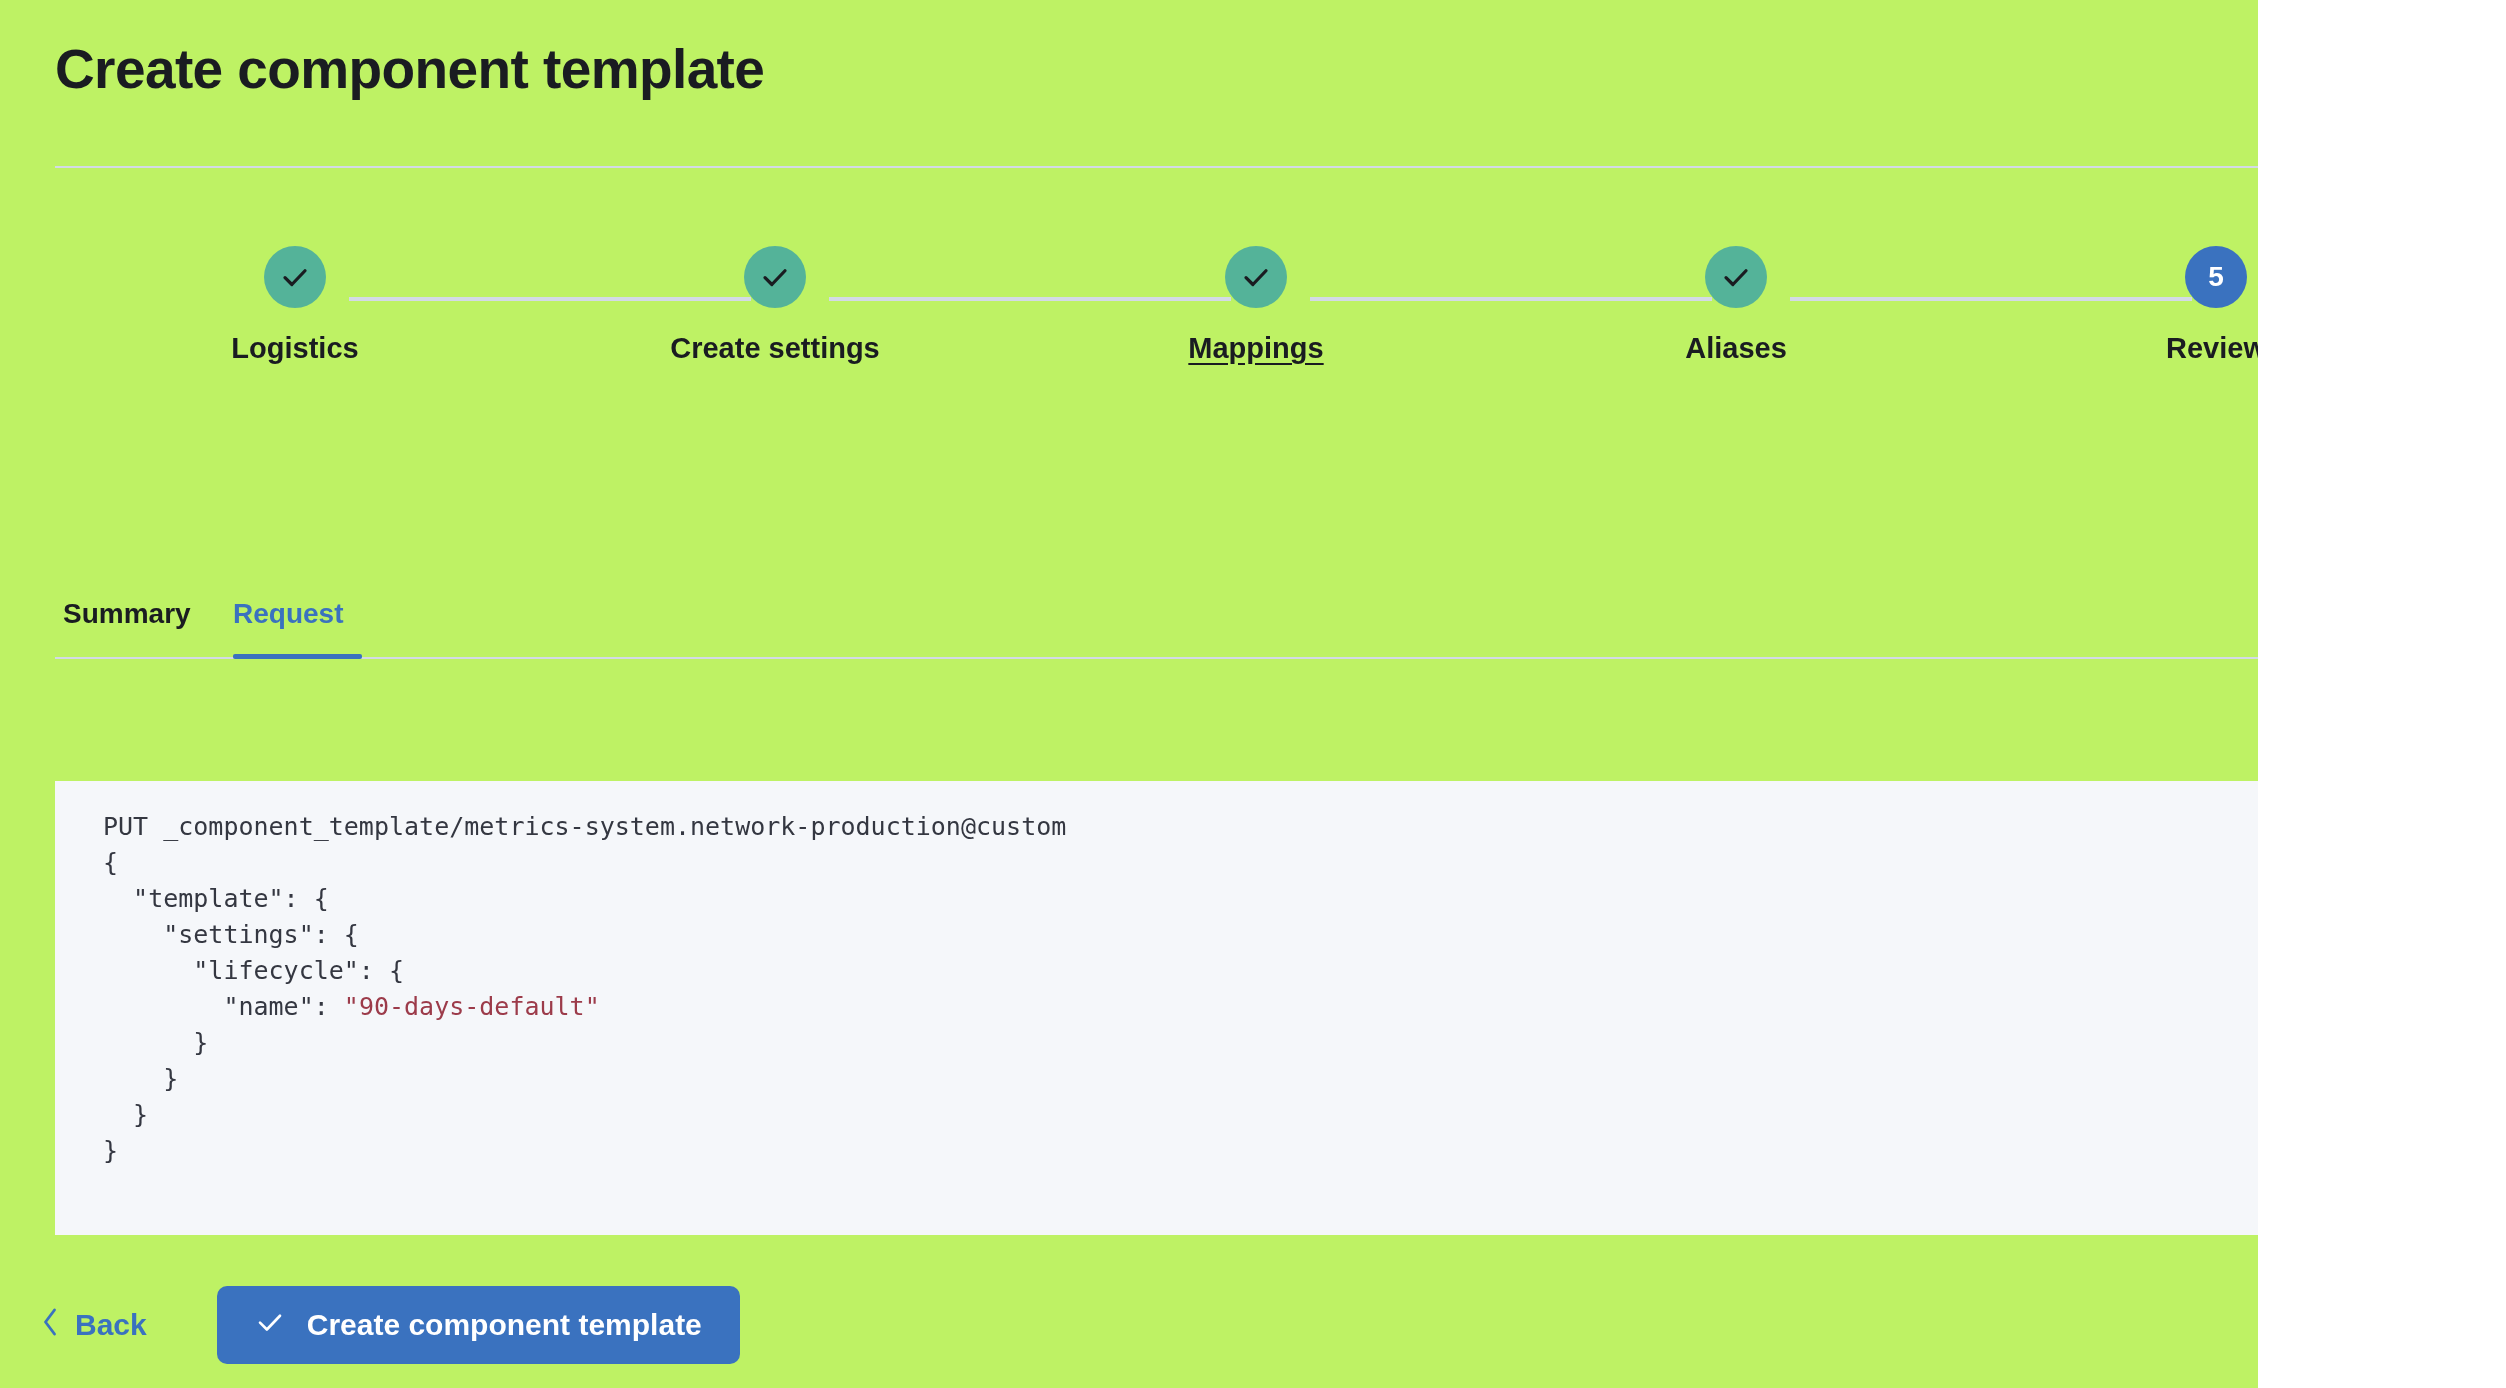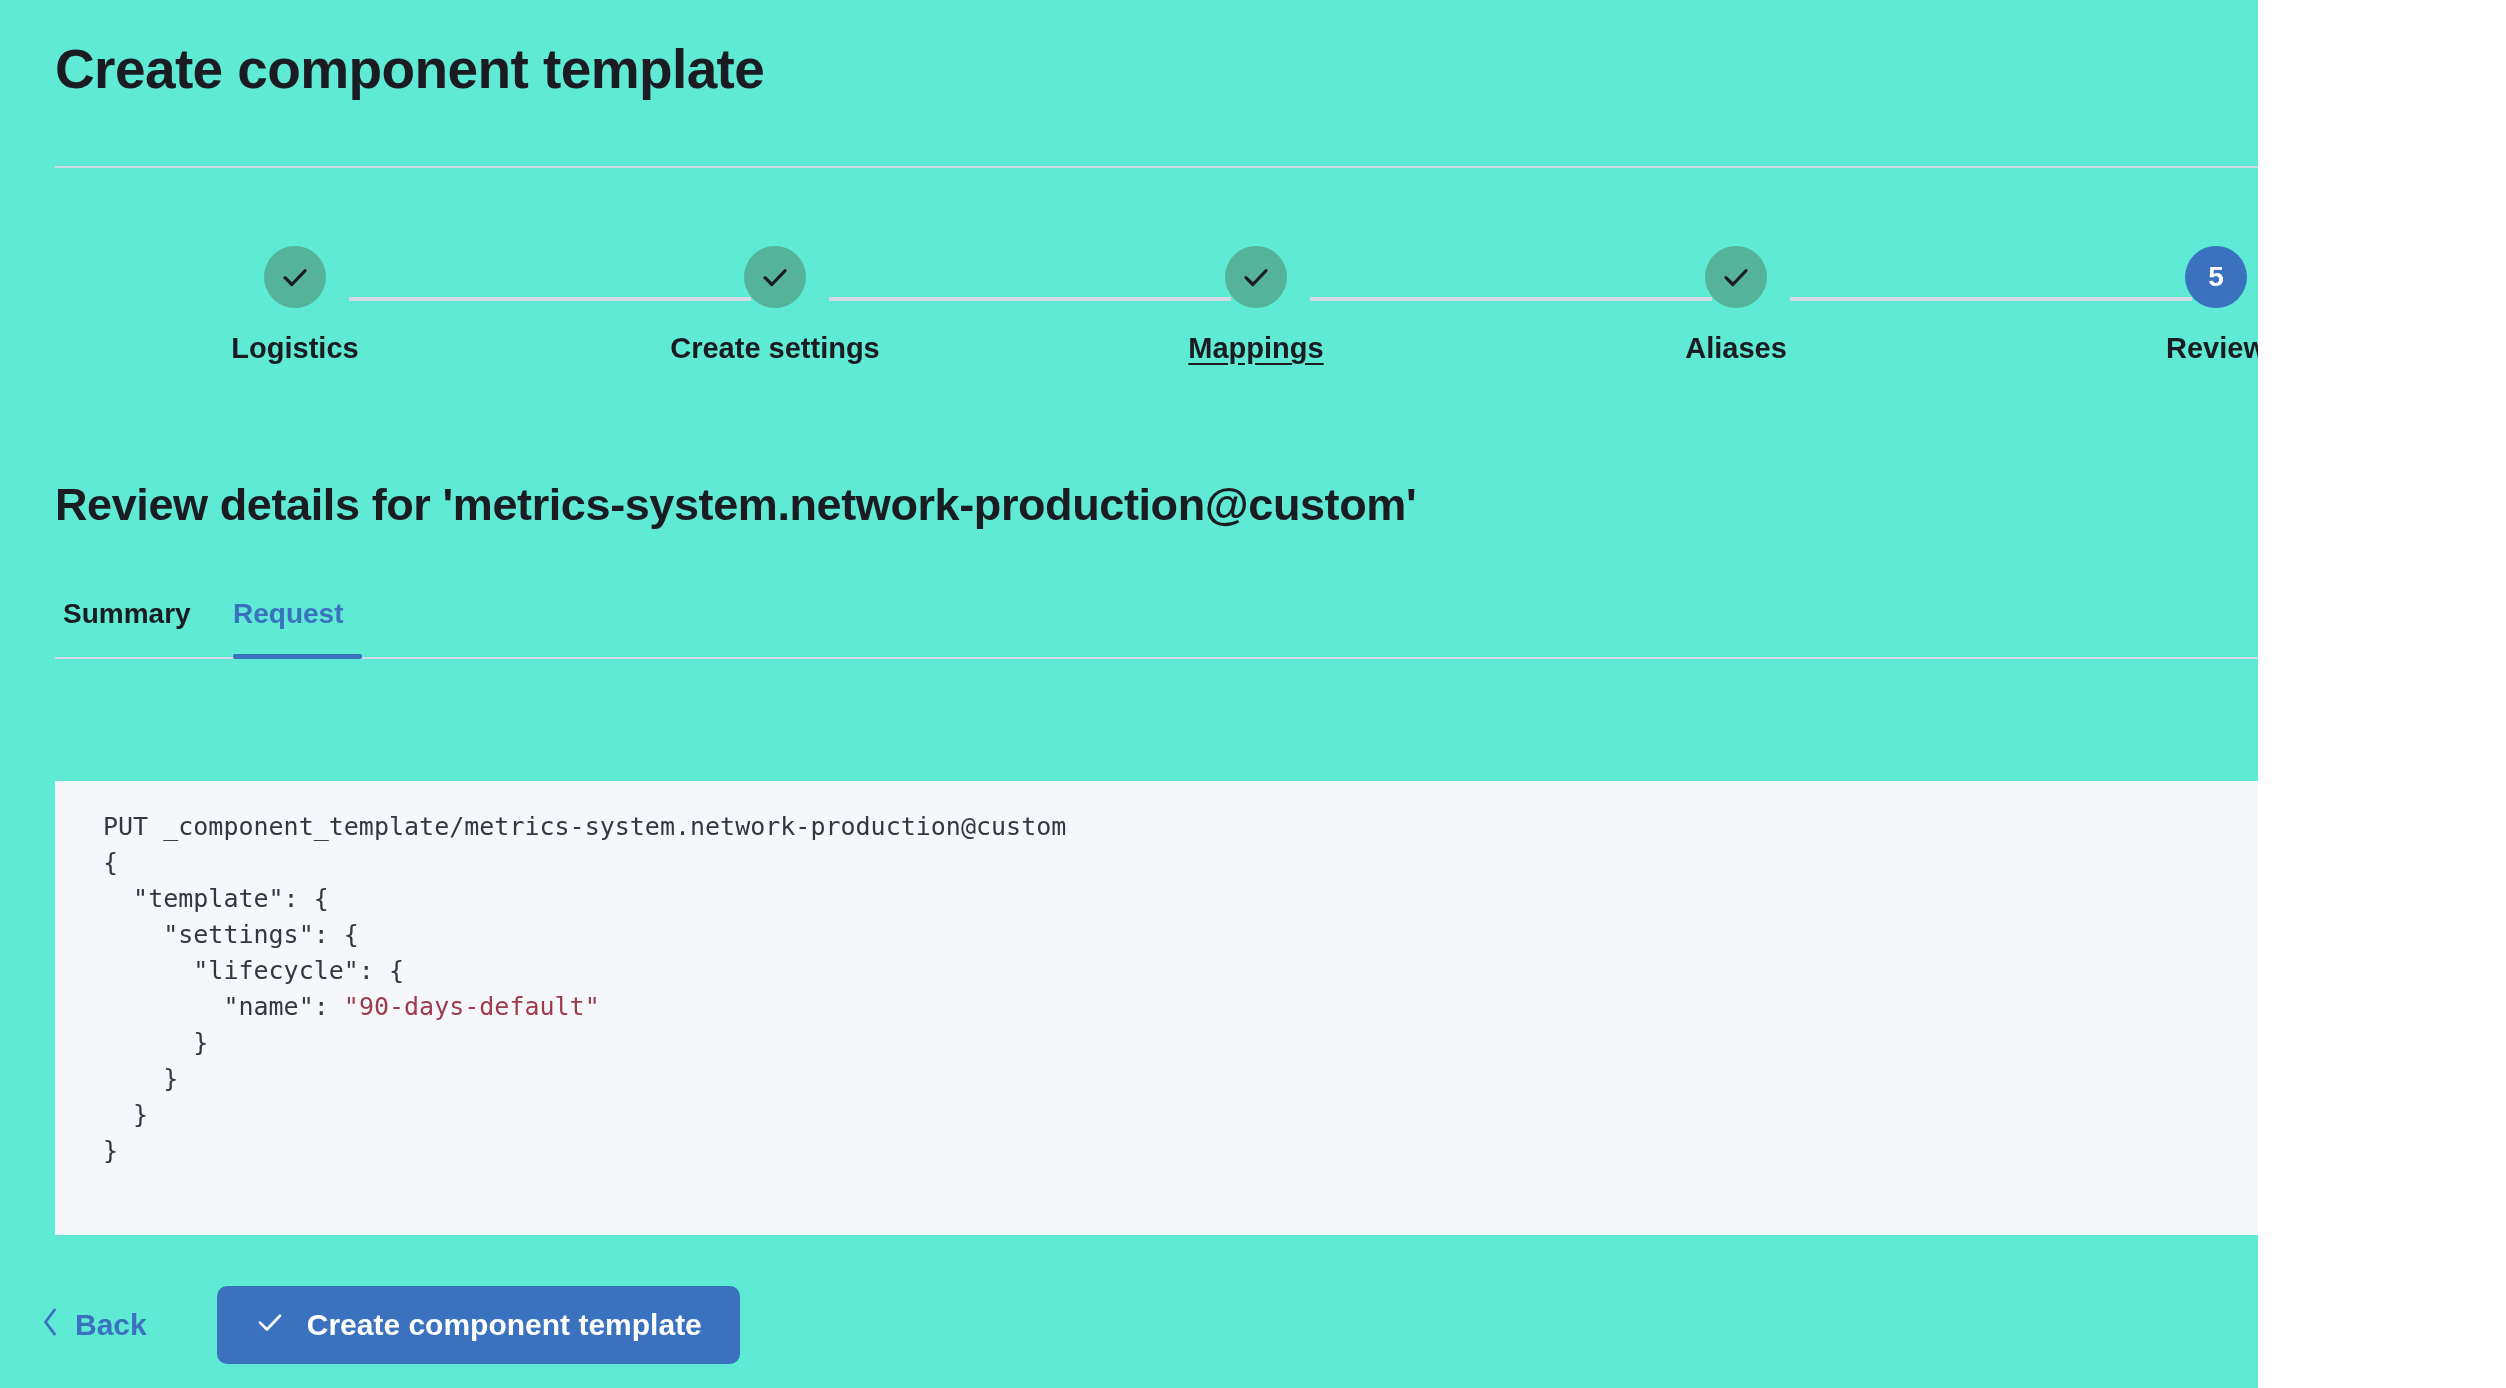--- a/index.html
+++ b/index.html
@@ -9,21 +9,21 @@
     height: 1388px;
     background: #ffffff;
     font-family: "Liberation Sans", sans-serif;
     -webkit-font-smoothing: antialiased;
   }
 
   .page {
     position: relative;
     width: 2258px;
     height: 1388px;
-    background: #5eead4;
+    background: #bef264;
     overflow: hidden;
   }
 
   
   .page-title {
     position: absolute;
     left: 55px;
     top: 38px;
     font-size: 55px;
     line-height: 62px;
@@ -303,21 +303,20 @@
       </div>
       <div class="step-label">Aliases</div>
     </div>
 
     <div class="step s5">
       <div class="step-circle current">5</div>
       <div class="step-label">Review</div>
     </div>
   </div>
 
-  <h2 class="review-heading">Review details for 'metrics-system.network-production@custom'</h2>
 
   <div class="tabs">
     <div class="tabs-rule"></div>
     <button class="tab t-summary">Summary</button>
     <button class="tab t-request">Request</button>
     <div class="tab-underline"></div>
   </div>
 
 
   <div class="code-panel">

